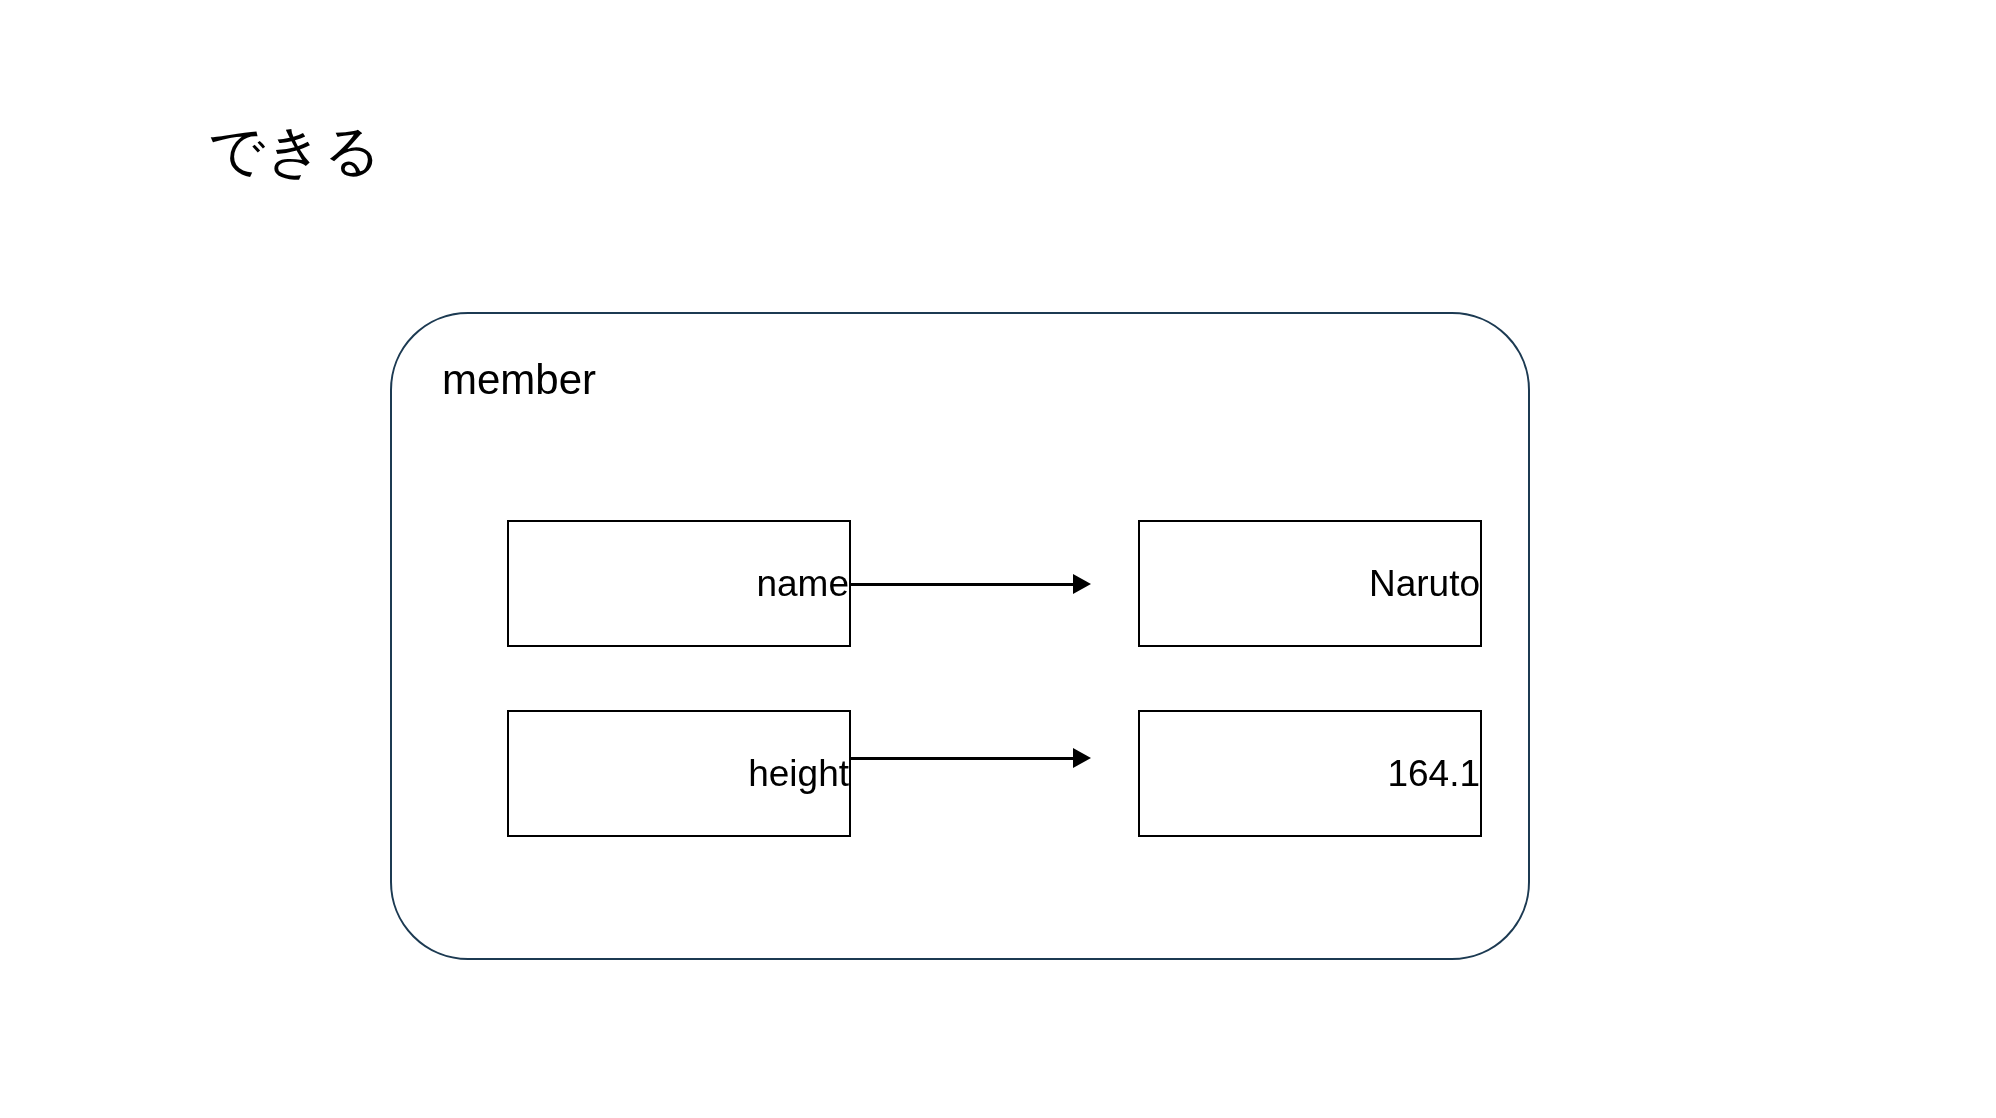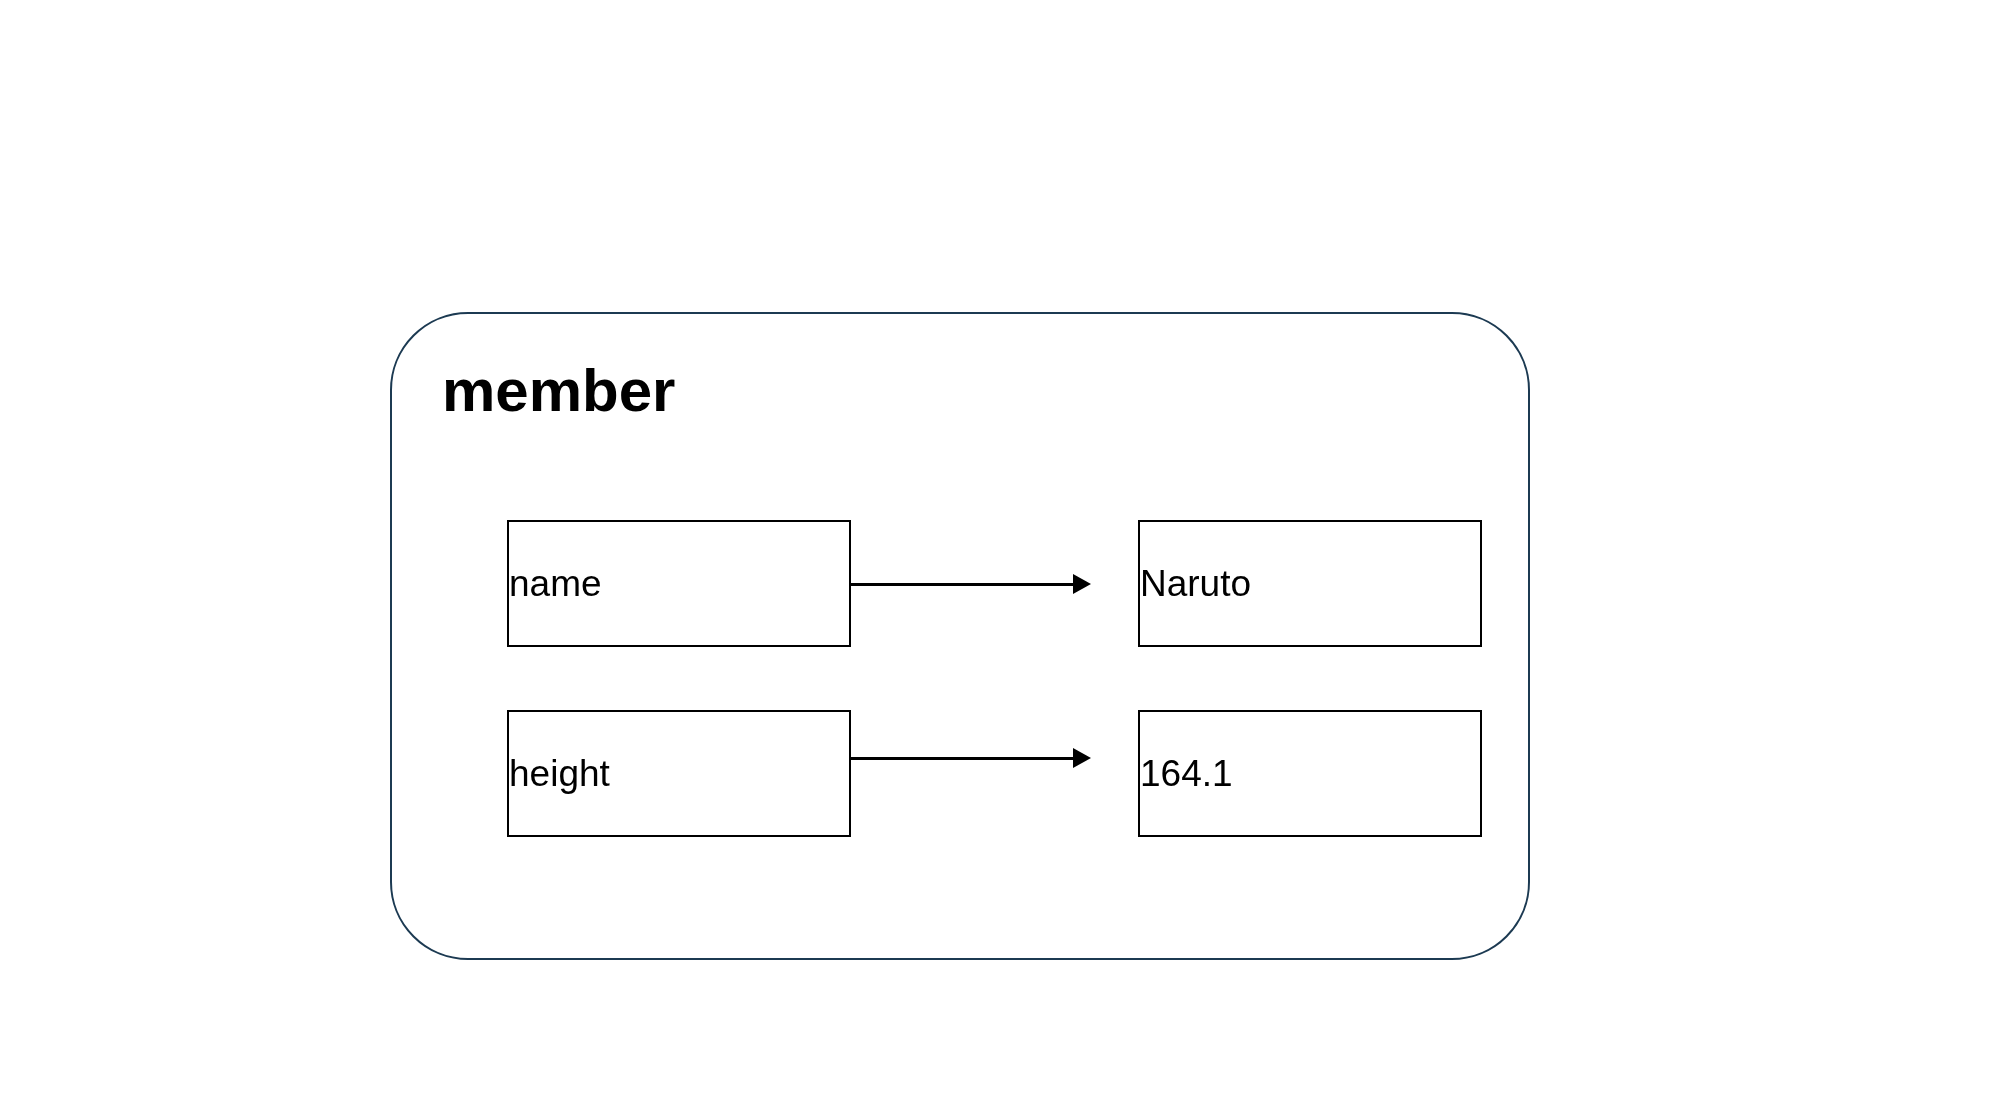--- a/index.html
+++ b/index.html
@@ -40,34 +40,34 @@
     border: 2.5px solid var(--outline, #1c3a52);
     border-radius: 78px;
     background: #ffffff;
     box-sizing: border-box;
   }
 
   .container-label {
     position: absolute;
     left: 50px;
     top: 42px;
-    font-size: 60px;
+    font-size: 42px;
     color: var(--text, #000000);
-    font-weight: 700;
+    font-weight: 400;
   }
 
   
   .box {
     position: absolute;
     box-sizing: border-box;
     border: 2px solid var(--box_border, #000000);
     background: #ffffff;
     display: flex;
     align-items: center;
-    justify-content: flex-start;
+    justify-content: flex-end;
     font-size: 37px;
     color: var(--text, #000000);
   }
 
   .key-box   { left: 115px; width: 344px; height: 127px; }
   .value-box { left: 699px; width: 344px; height: 127px; margin-left: 47px; }
 
   .row-1 .box { top: 206px; }
   .row-2 .box { top: 396px; }
 
@@ -95,20 +95,21 @@
     border-top: 10px solid transparent;
     border-bottom: 10px solid transparent;
   }
 </style>
 </head>
 <body>
 
 <div class="slide">
 
   <div class="title">
+    <div>できる</div>
   </div>
 
   <div class="hash-container">
 
     <div class="container-label">member</div>
 
     <div class="row row-1">
       <div class="box key-box">
         <span>name</span>
       </div>

